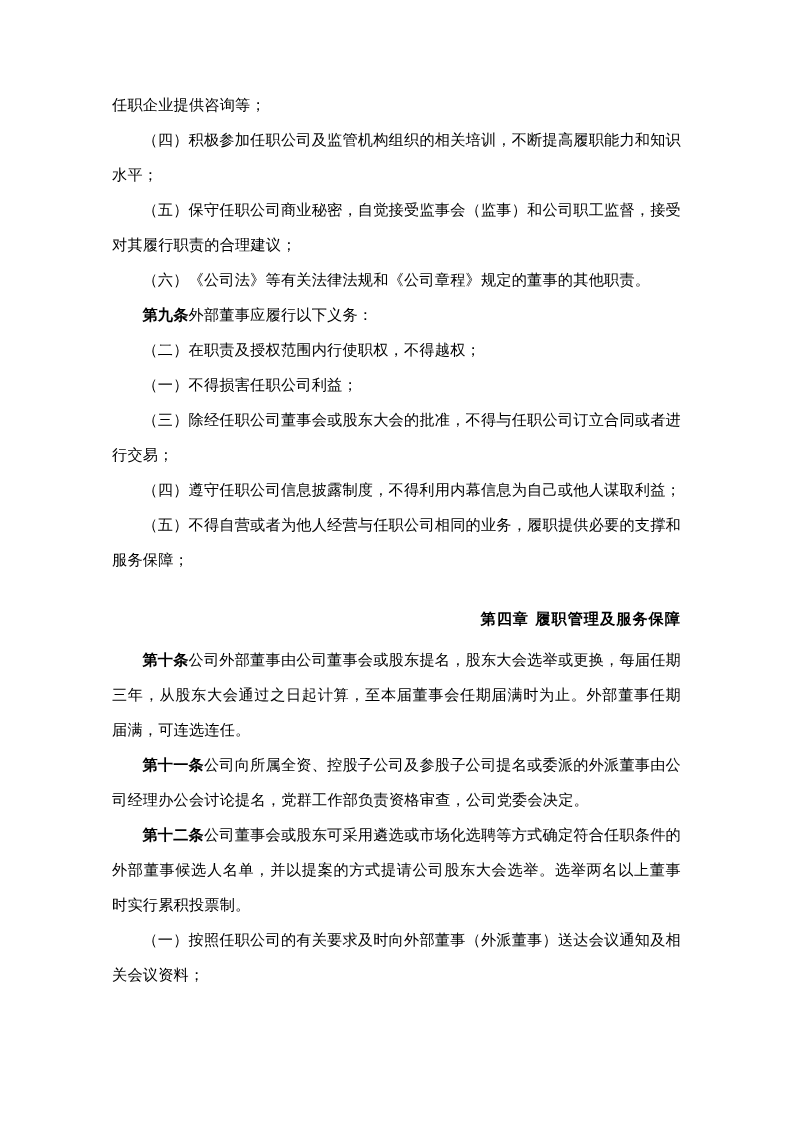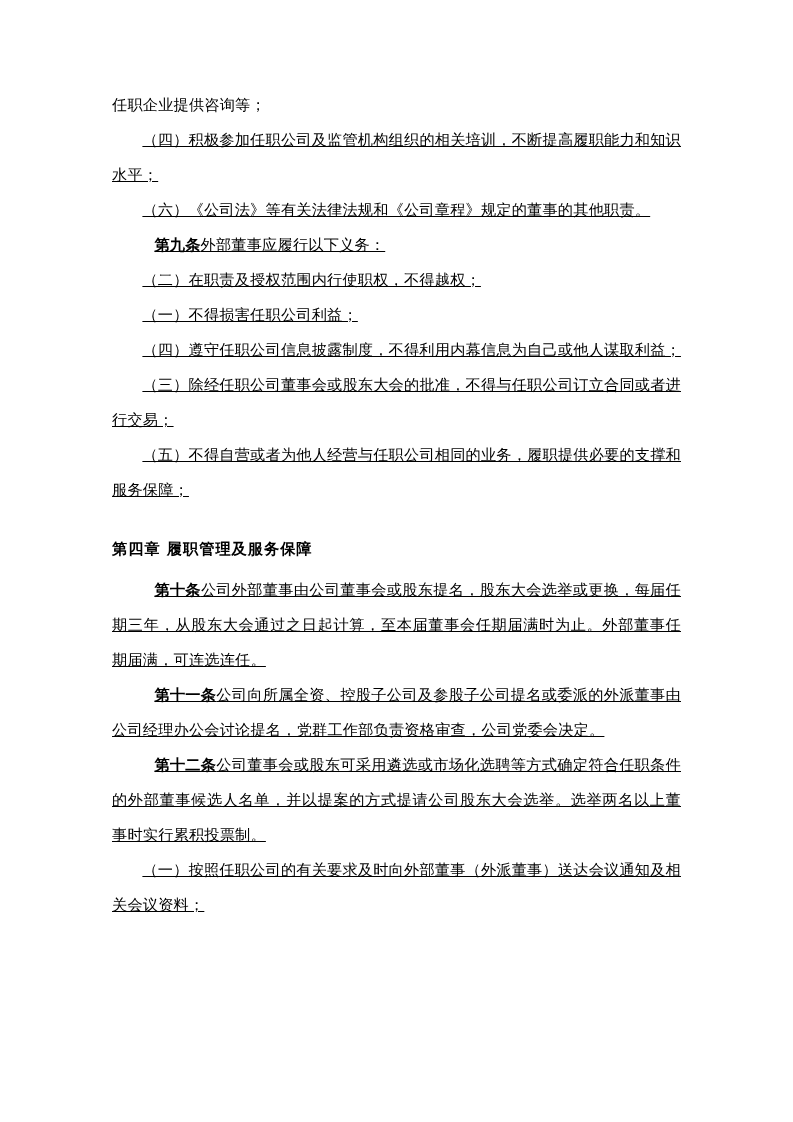--- a/index.html
+++ b/index.html
@@ -33,56 +33,55 @@
   }
   p {
     margin: 0;
     padding: 0;
   }
   .para {
     text-indent: 0;
   }
   .indent2 {
     text-indent: 2em;
-    text-decoration: underline;
   }
   .article-head {
     font-weight: bold;
-    margin-left: 12px;
   }
   .chapter-title {
-    text-align: left;
+    text-align: right;
     font-weight: bold;
     margin-top: 24px;
     margin-bottom: 6px;
     letter-spacing: 1px;
   }
 </style>
 </head>
 <body>
 
 <div class="page">
   <div class="doc-body">
 
     <p class="para">任职企业提供咨询等；</p>
 
     <p class="para indent2">（四）积极参加任职公司及监管机构组织的相关培训，不断提高履职能力和知识水平；</p>
 
+    <p class="para indent2">（五）保守任职公司商业秘密，自觉接受监事会（监事）和公司职工监督，接受对其履行职责的合理建议；</p>
 
     <p class="para indent2">（六）《公司法》等有关法律法规和《公司章程》规定的董事的其他职责。</p>
 
     <p class="para indent2"><span class="article-head">第九条</span><span>外部董事应履行以下义务：</span></p>
 
     <p class="para indent2">（二）在职责及授权范围内行使职权，不得越权；</p>
 
     <p class="para indent2">（一）不得损害任职公司利益；</p>
 
+    <p class="para indent2">（三）除经任职公司董事会或股东大会的批准，不得与任职公司订立合同或者进行交易；</p>
+
     <p class="para indent2">（四）遵守任职公司信息披露制度，不得利用内幕信息为自己或他人谋取利益；</p>
-
-    <p class="para indent2">（三）除经任职公司董事会或股东大会的批准，不得与任职公司订立合同或者进行交易；</p>
 
     <p class="para indent2">（五）不得自营或者为他人经营与任职公司相同的业务，履职提供必要的支撑和服务保障；</p>
 
 
     <p class="chapter-title">第四章  履职管理及服务保障</p>
 
     <p class="para indent2"><span class="article-head">第十条</span><span>公司外部董事由公司董事会或股东提名，股东大会选举或更换，每届任期三年，从股东大会通过之日起计算，至本届董事会任期届满时为止。外部董事任期届满，可连选连任。</span></p>
 
     <p class="para indent2"><span class="article-head">第十一条</span><span>公司向所属全资、控股子公司及参股子公司提名或委派的外派董事由公司经理办公会讨论提名，党群工作部负责资格审查，公司党委会决定。</span></p>
 

